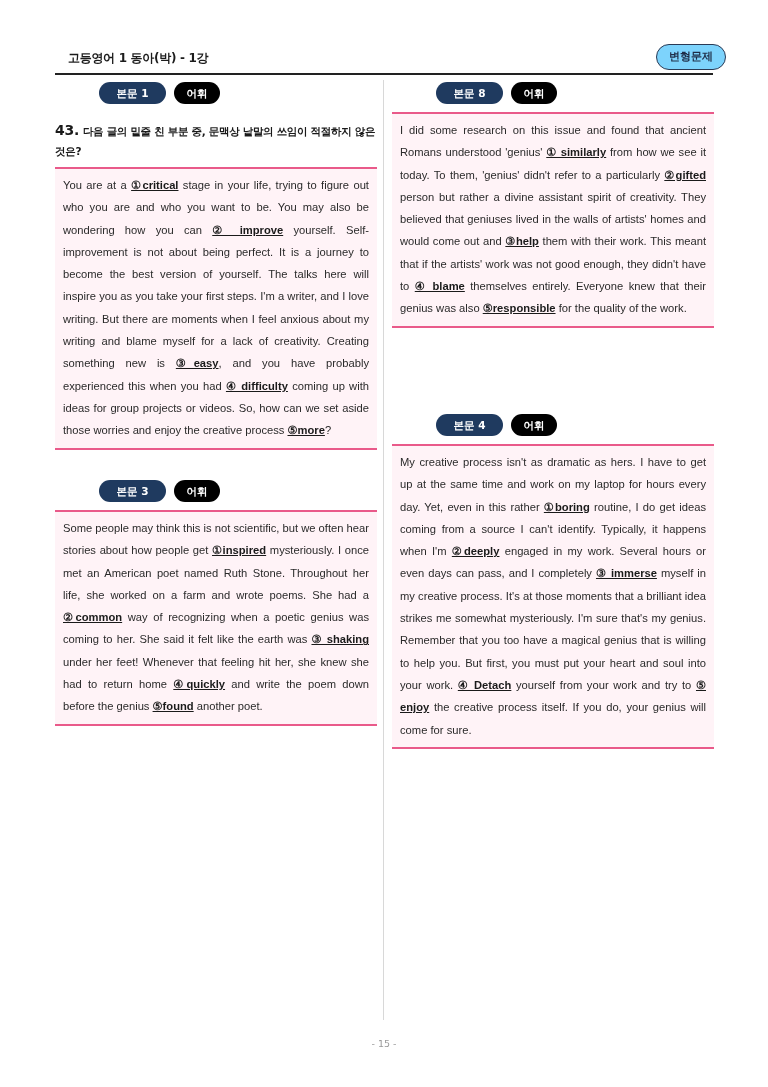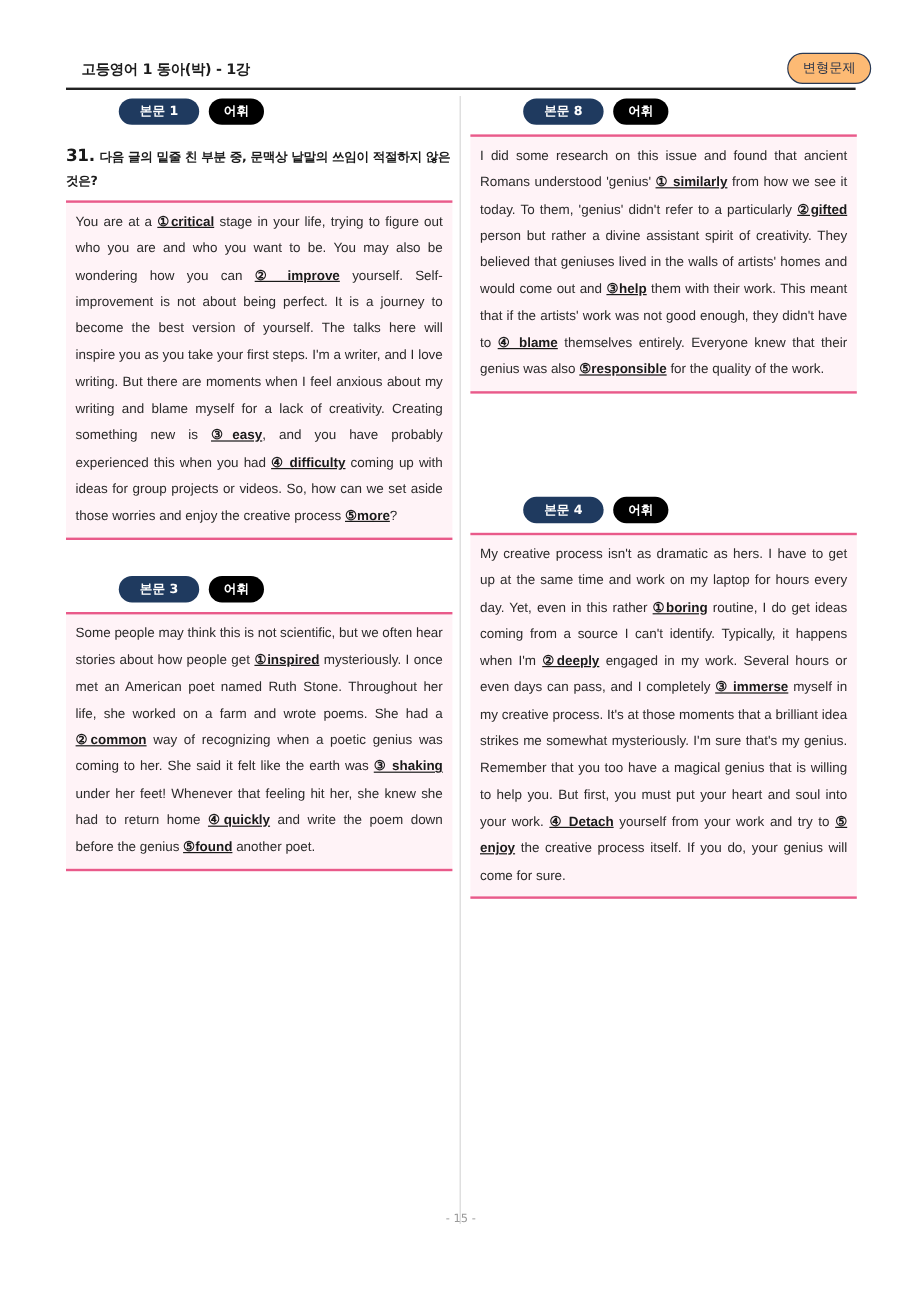--- a/index.html
+++ b/index.html
@@ -1,58 +1,58 @@
 <!DOCTYPE html>
 <html><head>
 <meta charset="utf-8">
 <style>
   * { box-sizing: border-box; margin: 0; padding: 0; }
   html, body { width: 768px; height: 1087px; background: #ffffff; }
   body { position: relative; font-family: "DejaVu Sans", "Liberation Sans", sans-serif; color: #222; overflow: hidden; }
 
   .header { position: absolute; left: 55px; top: 44px; width: 658px; height: 32px; margin-left: 13px; }
   .header-title { position: absolute; left: 0; top: 6px; font-size: 12px; font-weight: bold; color: #1c1c1c; letter-spacing: -0.3px; }
-  .header-badge { position: absolute; right: 0; top: 0; height: 26px; padding: 0 12px; border: 1.5px solid #2a3a55; border-radius: 13px; font-size: 11px; font-weight: normal; color: #1f2d47; line-height: 23px; background: #fdba74; }
+  .header-badge { position: absolute; right: 0; top: 0; height: 26px; padding: 0 12px; border: 1.5px solid #2a3a55; border-radius: 13px; font-size: 11px; font-weight: bold; color: #1f2d47; line-height: 23px; background: #7dd3fc; }
   .header-rule { position: absolute; left: 55px; top: 73px; width: 658px; height: 2px; background: #222; }
 
   .divider { position: absolute; left: 383px; top: 80px; width: 1px; height: 940px; background: #d8d8d8; }
 
   .section { position: absolute; width: 322px; }
   .col-left { left: 55px; }
   .col-right { left: 392px; }
 
   .tags { height: 24px; display: flex; gap: 8px; padding-left: 44px; }
   .tag-main { width: 67px; height: 22px; border-radius: 11px; background: #1f3a5f; color: #fff; font-size: 10.5px; font-weight: bold; text-align: center; line-height: 22px; }
   .tag-vocab { width: 46px; height: 22px; border-radius: 11px; background: #000000; color: #fff; font-size: 10.5px; font-weight: bold; text-align: center; line-height: 22px; }
 
   .question { margin-top: 14px; font-size: 10.5px; font-weight: bold; color: #1a1a1a; line-height: 20px; letter-spacing: -0.3px; }
   .qnum { font-size: 14px; font-weight: bold; margin-right: 4px; }
 
   .passage { margin-top: 6px; border-top: 2px solid #e95a8a; border-bottom: 2px solid #e95a8a; background: #fff3f7; padding: 5px 8px 6px 8px; font-family: "Liberation Sans", sans-serif; font-size: 11.2px; line-height: 22.3px; color: #2a2a2a; text-align: justify; }
   .u { font-weight: bold; text-decoration: underline; color: #1a1a1a; }
 
-  .page-num { position: absolute; left: 0; width: 768px; top: 1010px; text-align: center; font-size: 9.5px; color: #9a9a9a; }
+  .page-num { position: absolute; left: 0; width: 768px; top: 1038px; text-align: center; font-size: 9.5px; color: #9a9a9a; }
 </style>
 </head>
 <body>
 
 <div class="header">
   <div class="header-title">고등영어 1 동아(박) - 1강</div>
   <div class="header-badge">변형문제</div>
 </div>
 <div class="header-rule"></div>
 <div class="divider"></div>
 
 <div class="section col-left" style="top:82px;">
   <div class="tags">
     <div class="tag-main">본문 1</div>
     <div class="tag-vocab">어휘</div>
   </div>
   <div class="question">
-    <span class="qnum">31.</span><span>다음 글의 밑줄 친 부분 중, 문맥상 낱말의 쓰임이 적절하지 않은 것은?</span>
+    <span class="qnum">43.</span><span>다음 글의 밑줄 친 부분 중, 문맥상 낱말의 쓰임이 적절하지 않은 것은?</span>
   </div>
   <div class="passage"><span>You are at a </span><span class="u">①critical</span><span> stage in your life, trying to figure out who you are and who you want to be. You may also be wondering how you can </span><span class="u">② improve</span><span> yourself. Self-improvement is not about being perfect. It is a journey to become the best version of yourself. The talks here will inspire you as you take your first steps. I'm a writer, and I love writing. But there are moments when I feel anxious about my writing and blame myself for a lack of creativity. Creating something new is </span><span class="u">③easy</span><span>, and you have probably experienced this when you had </span><span class="u">④ difficulty</span><span> coming up with ideas for group projects or videos. So, how can we set aside those worries and enjoy the creative process </span><span class="u">⑤more</span><span>?</span></div>
 </div>
 
 <div class="section col-right" style="top:82px;">
   <div class="tags">
     <div class="tag-main">본문 8</div>
     <div class="tag-vocab">어휘</div>
   </div>
   <div class="passage"><span>I did some research on this issue and found that ancient Romans understood 'genius' </span><span class="u">① similarly</span><span> from how we see it today. To them, 'genius' didn't refer to a particularly </span><span class="u">②gifted</span><span> person but rather a divine assistant spirit of creativity. They believed that geniuses lived in the walls of artists' homes and would come out and </span><span class="u">③help</span><span> them with their work. This meant that if the artists' work was not good enough, they didn't have to </span><span class="u">④ blame</span><span> themselves entirely. Everyone knew that their genius was also </span><span class="u">⑤responsible</span><span> for the quality of the work.</span></div>

